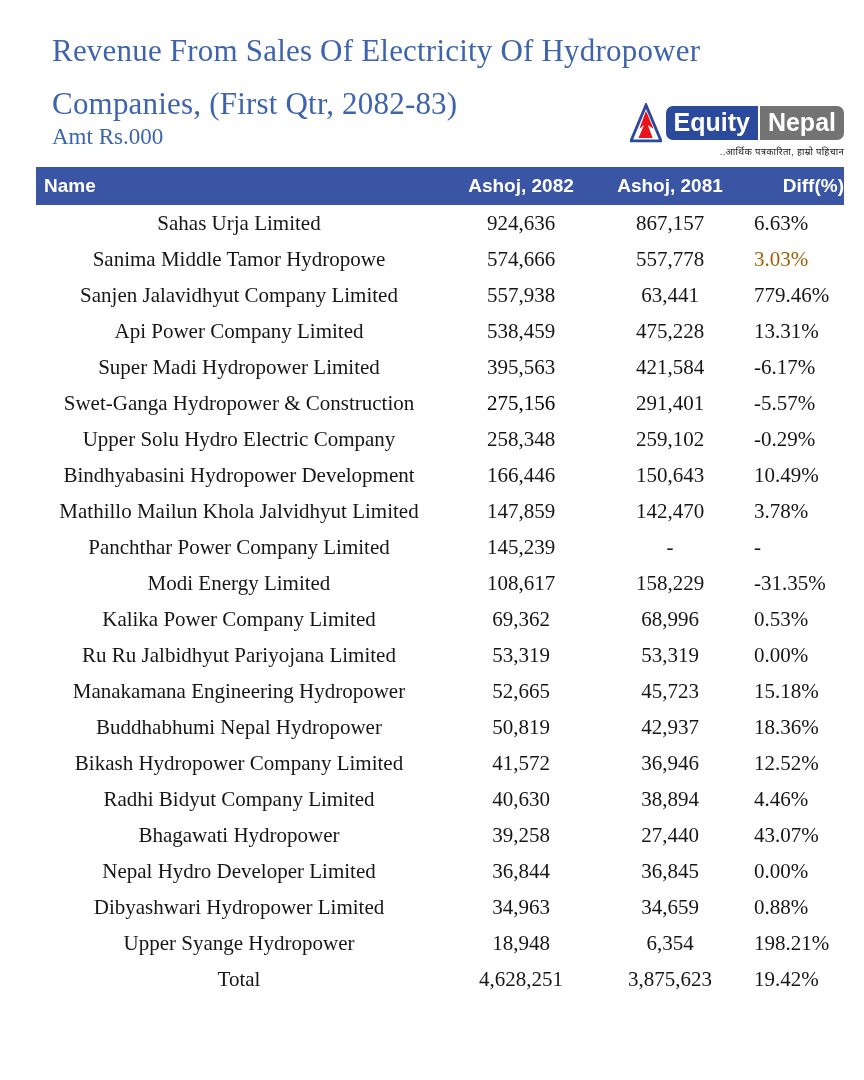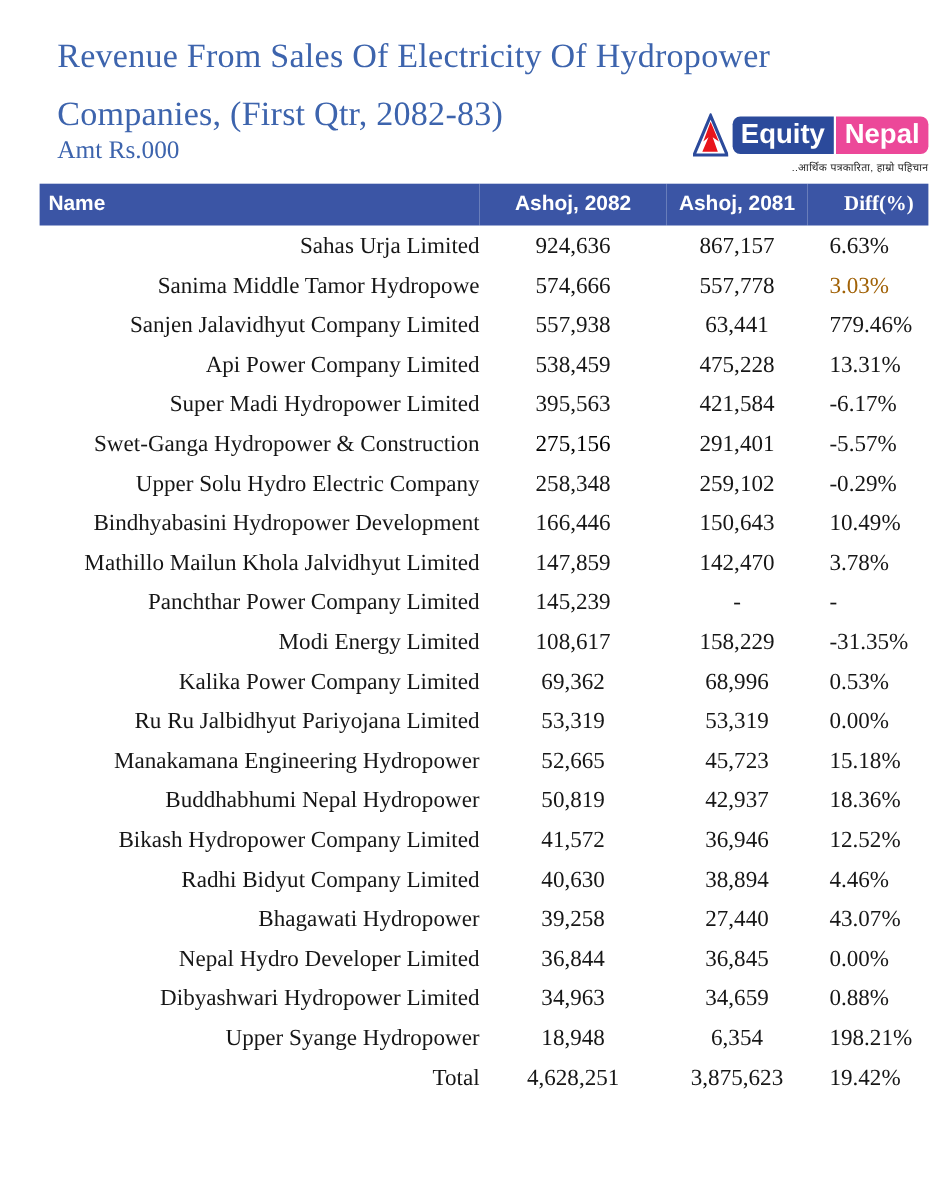--- a/index.html
+++ b/index.html
@@ -55,30 +55,30 @@
   thead th{
     font-family:"Liberation Sans", sans-serif;
     font-weight:bold;
     font-size:19px;
     height:38px;
     padding:0;
     vertical-align:middle;
   }
   thead th.c0{text-align:left;padding-left:8px;}
   thead th.c1,thead th.c2{text-align:center;}
-  thead th.c3{text-align:center;padding-left:20px;font-family:Liberation Serif, serif;}
+  thead th.c3{text-align:right;padding-left:20px;}
   tbody td{
     font-size:21px;
     height:36px;
     padding:0;
     vertical-align:middle;
     white-space:nowrap;
     overflow:hidden;
   }
-  tbody td.c0{text-align:right;padding-left:6px;}
+  tbody td.c0{text-align:center;padding-left:6px;}
   tbody td.c1,tbody td.c2{text-align:center;}
   tbody td.c3{text-align:left;padding-left:20px;}
 </style>
 </head>
 <body>
 
 <div class="page">
 
   <div class="title" style="color: rgb(61, 100, 173);">
     <div>Revenue From Sales Of Electricity Of Hydropower</div>
@@ -89,21 +89,21 @@
 
   <div class="logo">
     <div class="logo-row">
       <span class="logo-icon">
         <svg width="32" height="40" viewBox="0 0 34 42" aria-hidden="true">
           <path d="M17 2 L33 40 L1 40 Z" fill="#ffffff" stroke="#2b4a9b" stroke-width="3"></path>
           <path d="M17 8 L25 27 L19 23 L24 37 L9 37 L15 23 L10 27 Z" fill="#e8141b"></path>
         </svg>
       </span>
       <span class="logo-equity" style="background: rgb(43, 74, 155);">Equity</span>
-      <span class="logo-nepal" style="background: #ec4899;">Nepal</span>
+      <span class="logo-nepal" style="background: #737373;">Nepal</span>
     </div>
     <div class="logo-tagline">..आर्थिक पत्रकारिता, हाम्रो पहिचान</div>
   </div>
 
   <table class="revenue">
     <colgroup>
       <col class="c0">
         <col class="c1">
         <col class="c2">
         <col class="c3">

